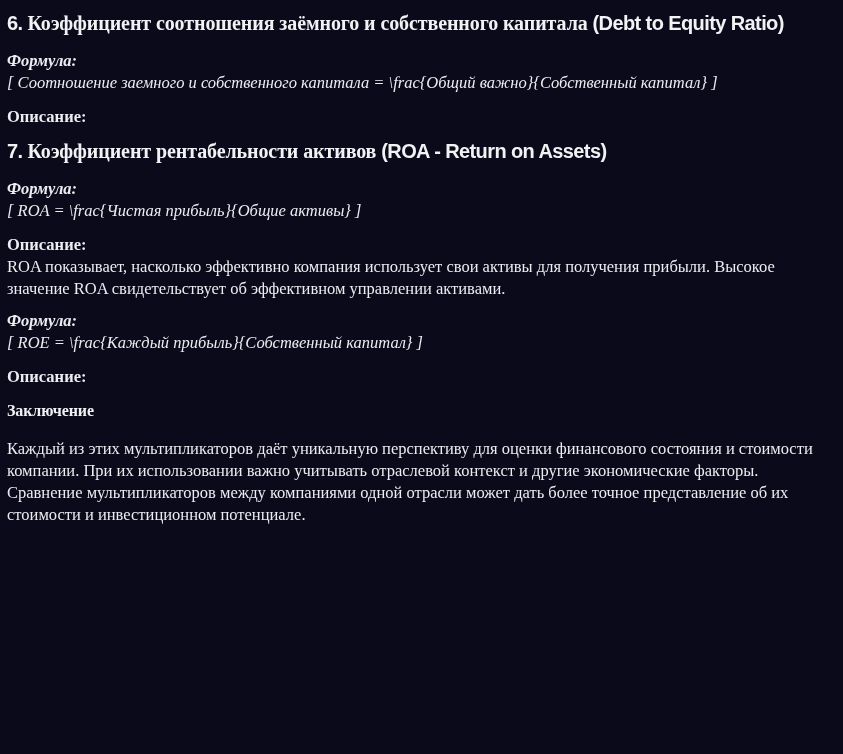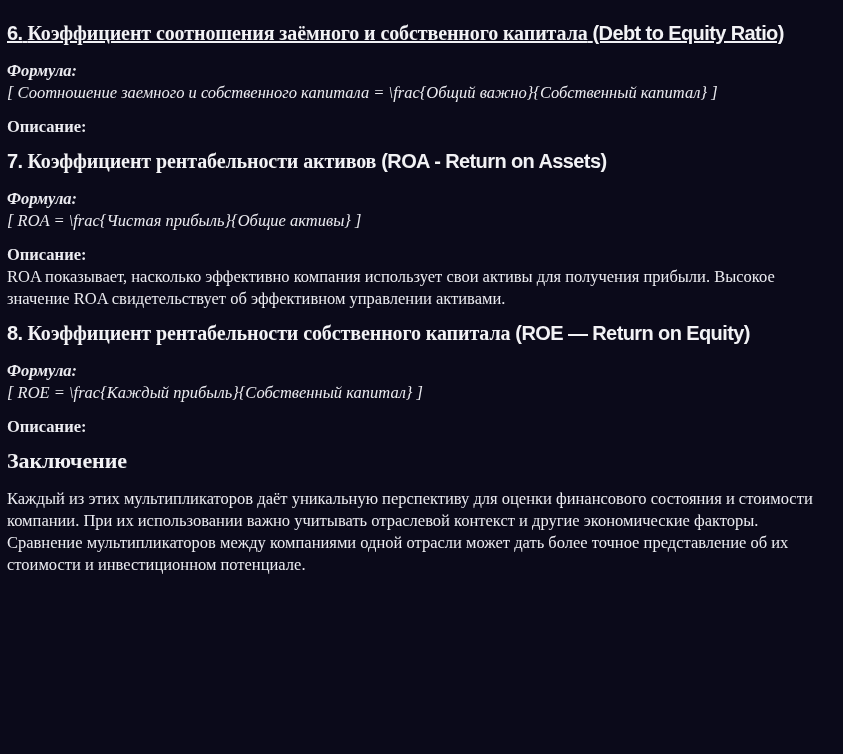--- a/index.html
+++ b/index.html
@@ -26,42 +26,42 @@
       line-height: 26px;
       margin: 0;
       color: #f2f2f5;
       letter-spacing: -0.1px;
     }
     h3 .latin {
       font-family: "Liberation Sans", "DejaVu Sans", sans-serif;
       font-weight: bold;
       letter-spacing: -0.6px;
     }
-    .section-6 h3 { padding-top: 20px; text-decoration: underline; }
+    .section-6 h3 { padding-top: 10px; }
     .section h3 { margin-bottom: 14px; }
     .label {
       font-weight: bold;
       display: block;
     }
     .formula {
       display: block;
     }
     .block {
       margin: 0 0 10px 0;
     }
     .block.formula-block {
       margin-bottom: 12px;
       font-style: italic;
     }
     .section-7 h3 { }
     .section-8 h3 { margin-top: 6px; }
     .conclusion h3 {
       margin-top: 8px;
       margin-bottom: 14px;
-      font-size: 22px;
+      font-size: 16px;
     }
     p { margin: 0; }
   </style>
 </head>
 <body>
 
 <div class="content">
 
   <section class="section section-6">
     <h3>
@@ -88,25 +88,20 @@
       <span class="label">Формула:</span>
       <span class="formula">[ ROA = \frac{Чистая прибыль}{Общие активы} ]</span>
     </div>
     <div class="block">
       <span class="label">Описание:</span>
       <p class="desc">ROA показывает, насколько эффективно компания использует свои активы для получения прибыли. Высокое значение ROA свидетельствует об эффективном управлении активами.</p>
     </div>
   </section>
 
   <section class="section section-8">
-    <h3>
-      <span class="latin">8.</span>
-      <span>Коэффициент рентабельности собственного капитала</span>
-      <span class="latin">(ROE — Return on Equity)</span>
-    </h3>
     <div class="block formula-block">
       <span class="label">Формула:</span>
       <span class="formula">[ ROE = \frac{Каждый прибыль}{Собственный капитал} ]</span>
     </div>
     <div class="block">
       <span class="label">Описание:</span>
     </div>
   </section>
 
   <section class="conclusion">

